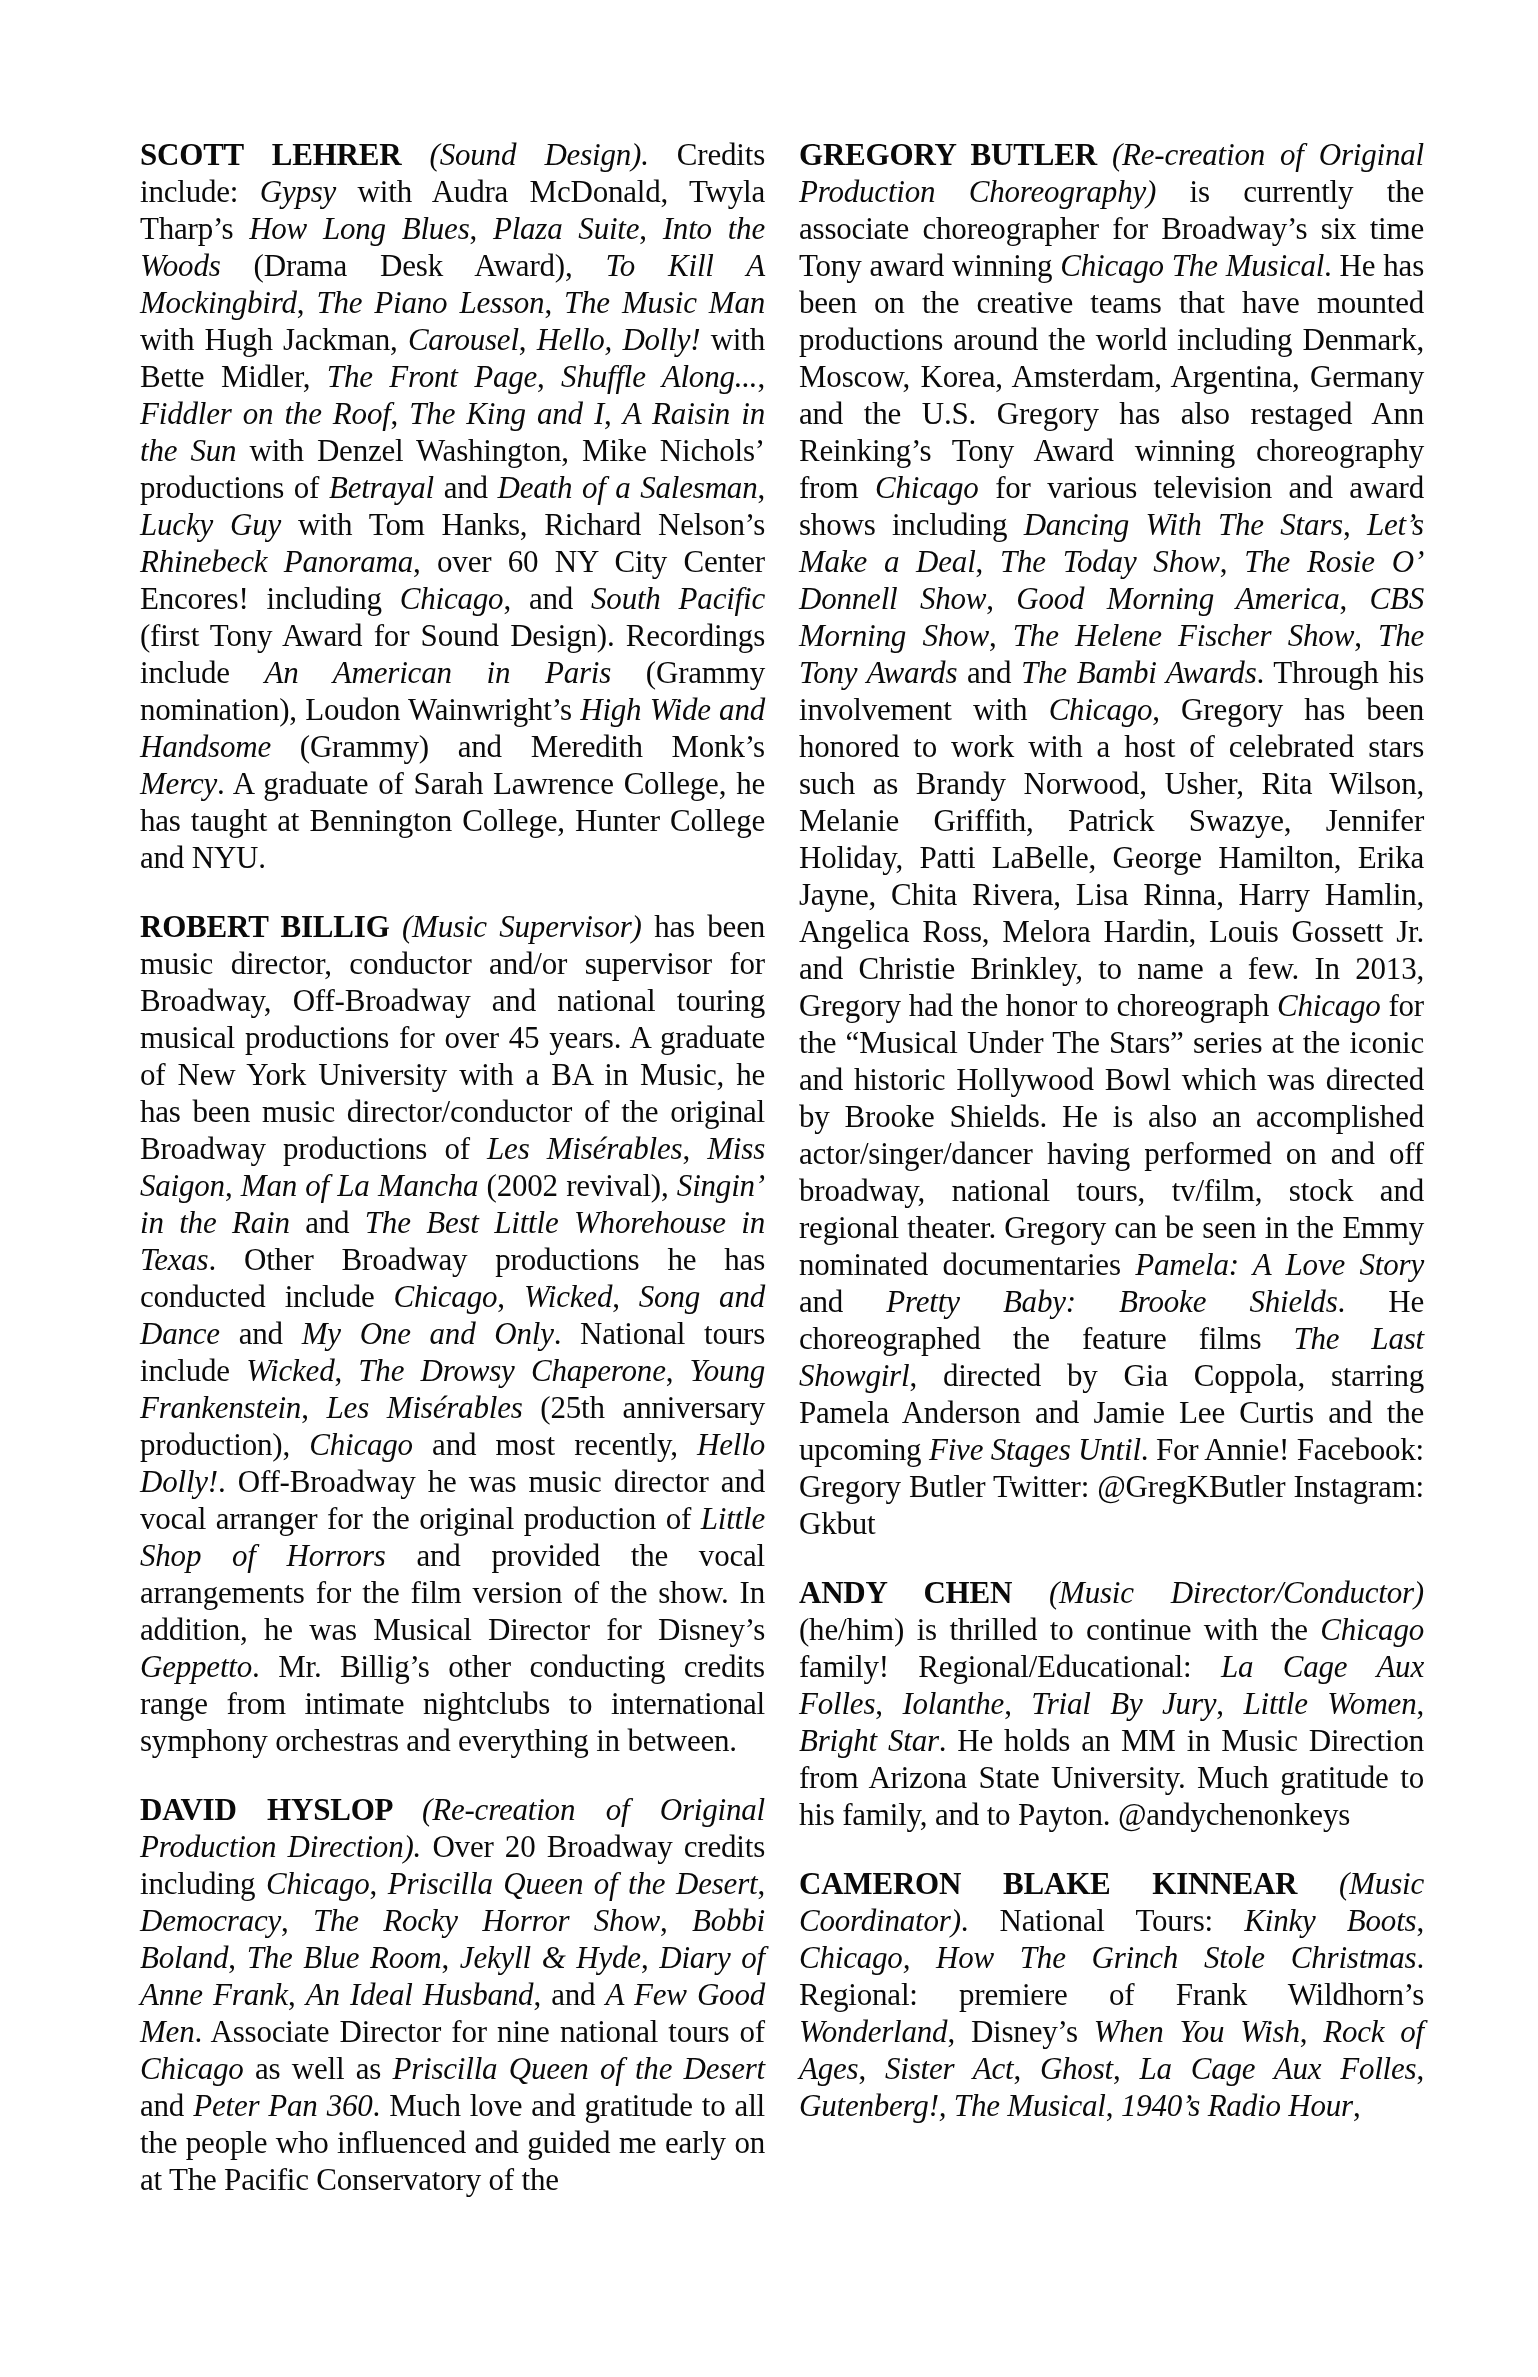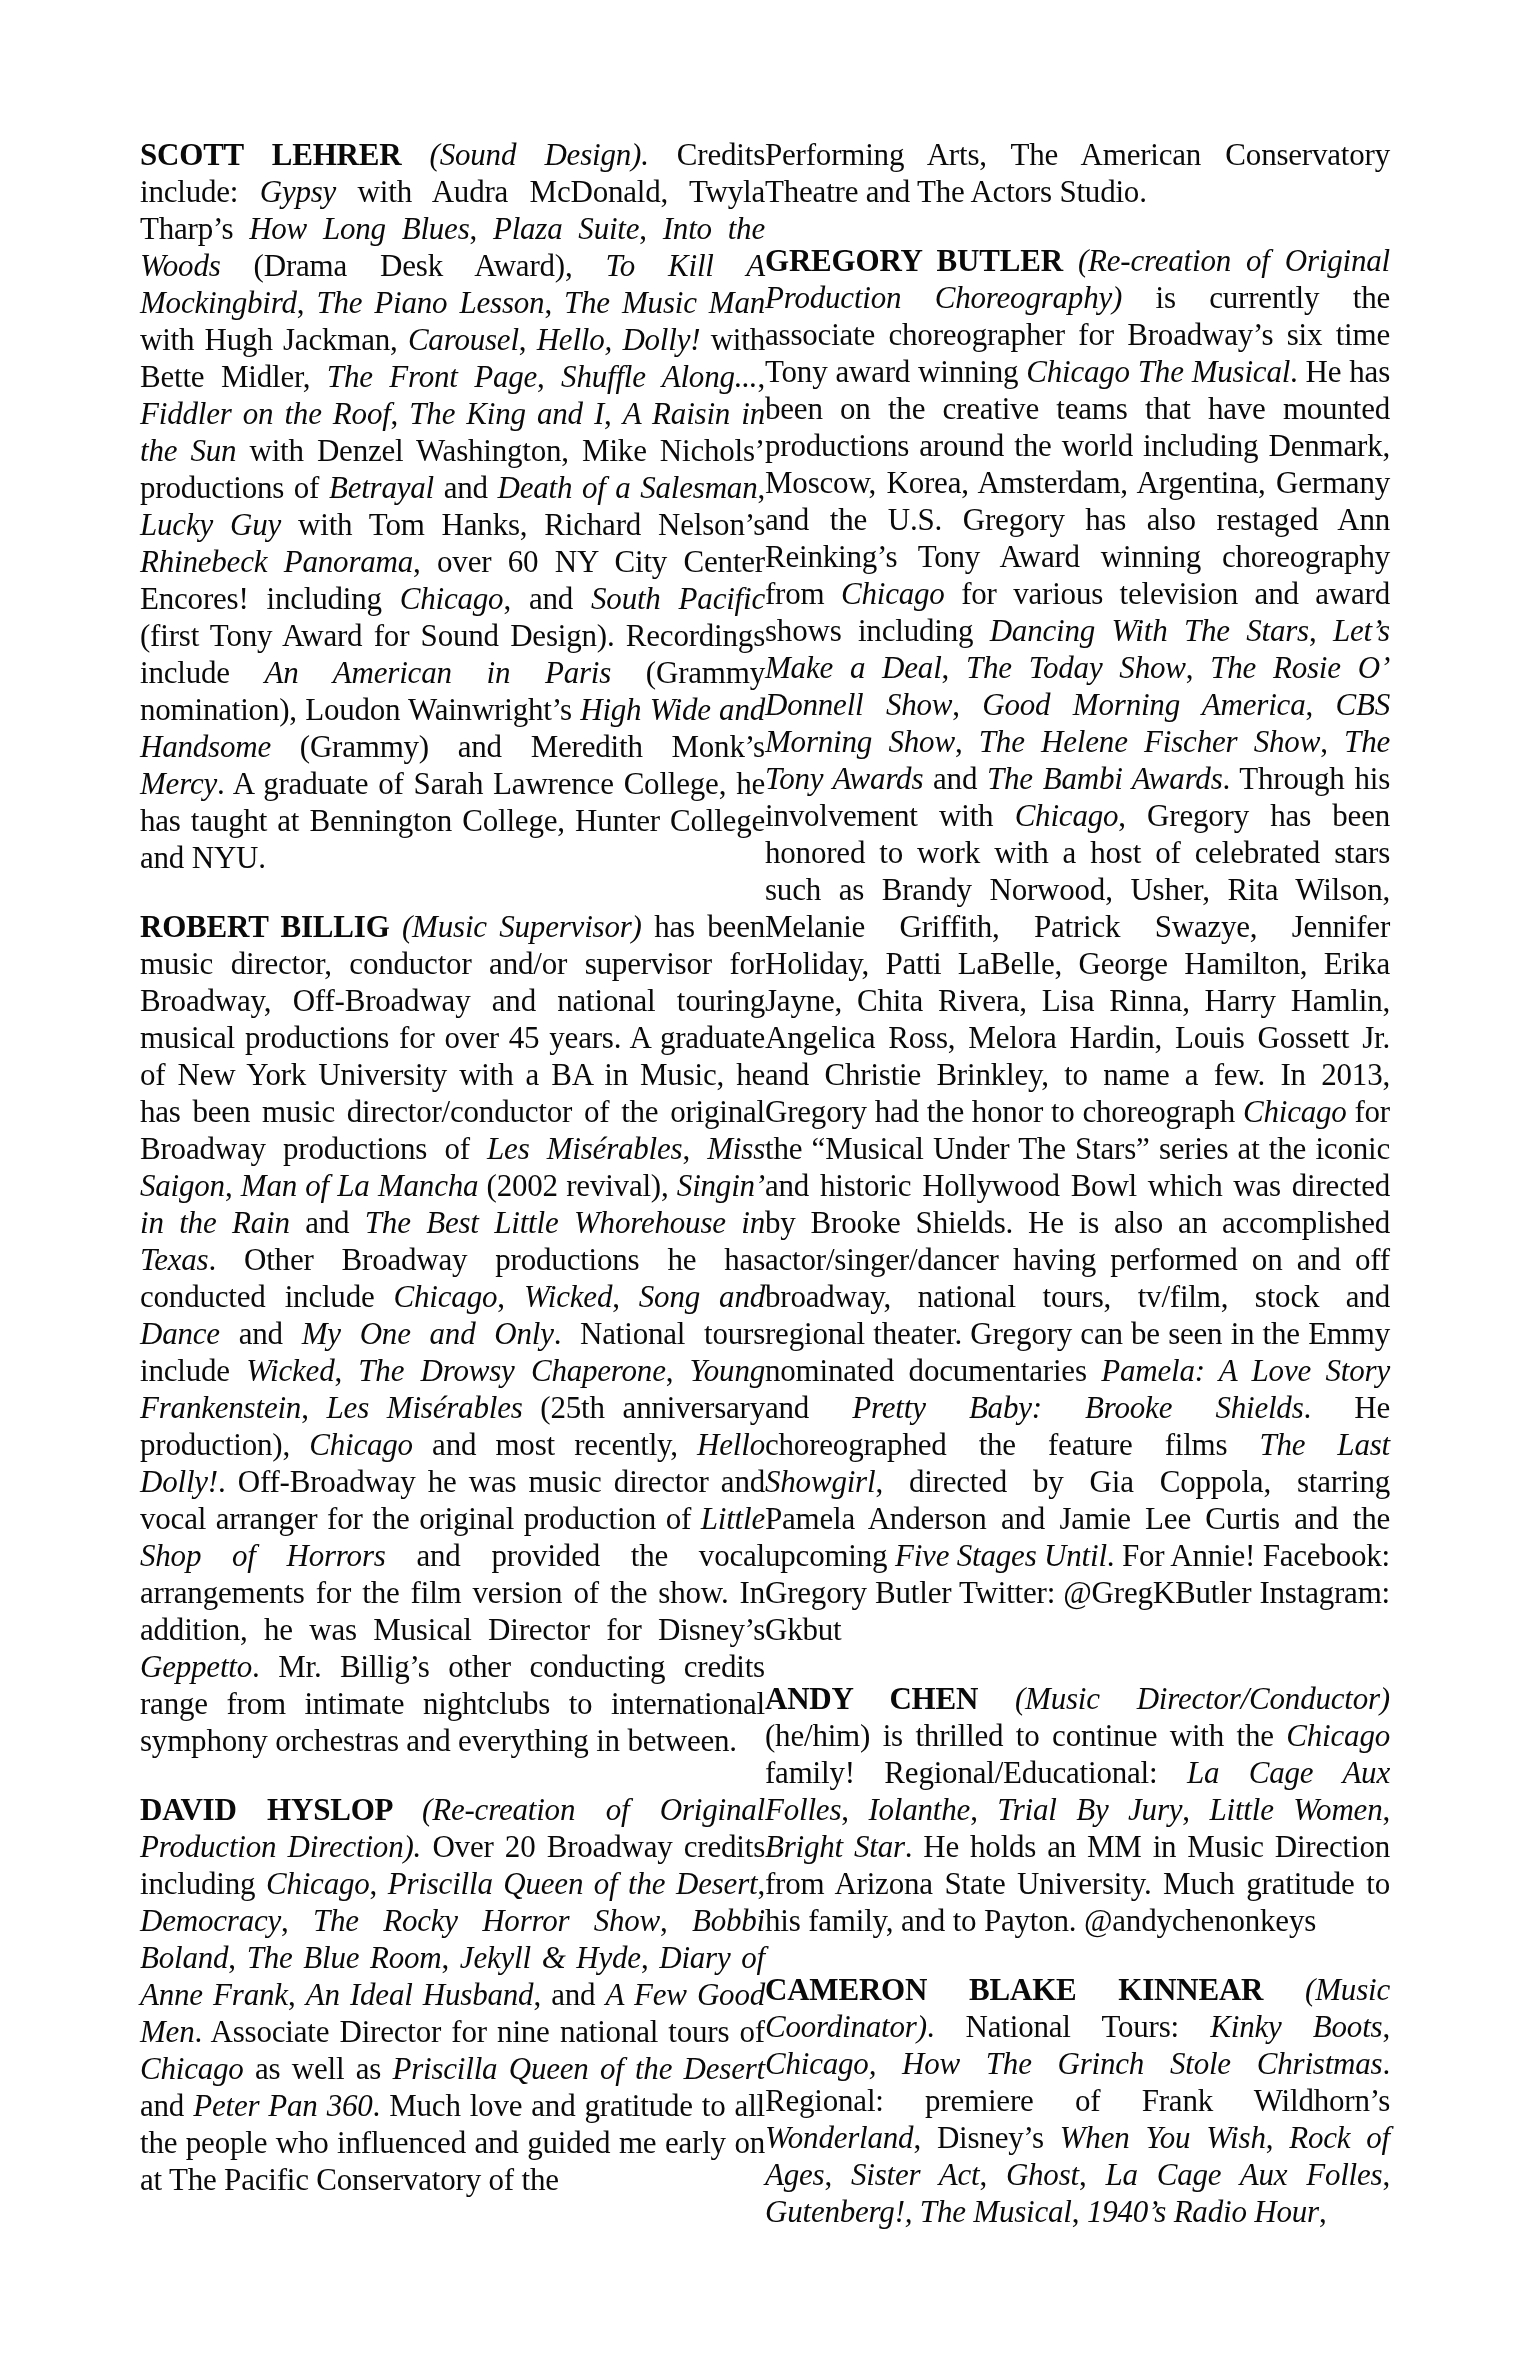--- a/index.html
+++ b/index.html
@@ -10,20 +10,21 @@
   .page {
     position: relative;
     width: 1538px;
     height: 2377px;
     background: #ffffff;
     overflow: hidden;
   }
   .columns {
     display: flex;
     padding: 136px 116px 0 140px;
+    gap: 34px;
   }
   .column {
     width: 625px;
     flex: 0 0 625px;
   }
   p.bio {
     margin: 0 0 32px 0;
     font-family: "Liberation Serif", "DejaVu Serif", serif;
     font-size: 31px;
     line-height: 37px;
@@ -40,20 +41,19 @@
 <body>
 
 <div class="page">
   <div class="columns">
     <div class="column">
         <p class="bio"><span class="s-b">SCOTT LEHRER </span><span class="s-i">(Sound Design). </span><span class="s-r">Credits include: </span><span class="s-i">Gypsy</span><span class="s-r"> with Audra McDonald, Twyla Tharp’s </span><span class="s-i">How Long Blues</span><span class="s-r">, </span><span class="s-i">Plaza Suite</span><span class="s-r">, </span><span class="s-i">Into the Woods</span><span class="s-r"> (Drama Desk Award), </span><span class="s-i">To Kill A Mockingbird</span><span class="s-r">, </span><span class="s-i">The Piano Lesson</span><span class="s-r">, </span><span class="s-i">The Music Man</span><span class="s-r"> with Hugh Jackman, </span><span class="s-i">Carousel</span><span class="s-r">, </span><span class="s-i">Hello, Dolly!</span><span class="s-r"> with Bette Midler, </span><span class="s-i">The Front Page</span><span class="s-r">, </span><span class="s-i">Shuffle Along...</span><span class="s-r">, </span><span class="s-i">Fiddler on the Roof</span><span class="s-r">, </span><span class="s-i">The King and I</span><span class="s-r">, </span><span class="s-i">A Raisin in the Sun</span><span class="s-r"> with Denzel Washington, Mike Nichols’ productions of </span><span class="s-i">Betrayal</span><span class="s-r"> and </span><span class="s-i">Death of a Salesman</span><span class="s-r">, </span><span class="s-i">Lucky Guy</span><span class="s-r"> with Tom Hanks, Richard Nelson’s </span><span class="s-i">Rhinebeck Panorama</span><span class="s-r">, over 60 NY City Center Encores! including </span><span class="s-i">Chicago</span><span class="s-r">, and </span><span class="s-i">South Pacific</span><span class="s-r"> (first Tony Award for Sound Design). Recordings include </span><span class="s-i">An American in Paris</span><span class="s-r"> (Grammy nomination), Loudon Wainwright’s </span><span class="s-i">High Wide and Handsome</span><span class="s-r"> (Grammy) and Meredith Monk’s </span><span class="s-i">Mercy</span><span class="s-r">. A graduate of Sarah Lawrence College, he has taught at Bennington College, Hunter College and NYU.</span></p>
         <p class="bio"><span class="s-b">ROBERT BILLIG </span><span class="s-i">(Music Supervisor)</span><span class="s-r"> has been music director, conductor and/or supervisor for Broadway, Off-Broadway and national touring musical productions for over 45 years. A graduate of New York University with a BA in Music, he has been music director/conductor of the original Broadway productions of </span><span class="s-i">Les Misérables</span><span class="s-r">, </span><span class="s-i">Miss Saigon</span><span class="s-r">, </span><span class="s-i">Man of La Mancha</span><span class="s-r"> (2002 revival), </span><span class="s-i">Singin’ in the Rain</span><span class="s-r"> and </span><span class="s-i">The Best Little Whorehouse in Texas</span><span class="s-r">. Other Broadway productions he has conducted include </span><span class="s-i">Chicago</span><span class="s-r">, </span><span class="s-i">Wicked</span><span class="s-r">, </span><span class="s-i">Song and Dance</span><span class="s-r"> and </span><span class="s-i">My One and Only</span><span class="s-r">. National tours include </span><span class="s-i">Wicked</span><span class="s-r">, </span><span class="s-i">The Drowsy Chaperone</span><span class="s-r">, </span><span class="s-i">Young Frankenstein</span><span class="s-r">, </span><span class="s-i">Les Misérables</span><span class="s-r"> (25th anniversary production), </span><span class="s-i">Chicago</span><span class="s-r"> and most recently, </span><span class="s-i">Hello Dolly!</span><span class="s-r">. Off-Broadway he was music director and vocal arranger for the original production of </span><span class="s-i">Little Shop of Horrors</span><span class="s-r"> and provided the vocal arrangements for the film version of the show. In addition, he was Musical Director for Disney’s </span><span class="s-i">Geppetto</span><span class="s-r">. Mr. Billig’s other conducting credits range from intimate nightclubs to international symphony orchestras and everything in between.</span></p>
         <p class="bio"><span class="s-b">DAVID HYSLOP </span><span class="s-i">(Re-creation of Original Production Direction).</span><span class="s-r"> Over 20 Broadway credits including </span><span class="s-i">Chicago</span><span class="s-r">, </span><span class="s-i">Priscilla Queen of the Desert</span><span class="s-r">, </span><span class="s-i">Democracy</span><span class="s-r">, </span><span class="s-i">The Rocky Horror Show</span><span class="s-r">, </span><span class="s-i">Bobbi Boland</span><span class="s-r">, </span><span class="s-i">The Blue Room</span><span class="s-r">, </span><span class="s-i">Jekyll &amp; Hyde</span><span class="s-r">, </span><span class="s-i">Diary of Anne Frank</span><span class="s-r">, </span><span class="s-i">An Ideal Husband</span><span class="s-r">, and </span><span class="s-i">A Few Good Men</span><span class="s-r">. Associate Director for nine national tours of </span><span class="s-i">Chicago</span><span class="s-r"> as well as </span><span class="s-i">Priscilla Queen of the Desert</span><span class="s-r"> and </span><span class="s-i">Peter Pan 360</span><span class="s-r">. Much love and gratitude to all the people who influenced and guided me early on at The Pacific Conservatory of the</span></p>
       </div>
     <div class="column">
-        <p class="bio"><span class="s-r">Performing Arts, The American Conservatory Theatre and The Actors Studio.</span></p>
         <p class="bio"><span class="s-b">GREGORY BUTLER </span><span class="s-i">(Re-creation of Original Production Choreography)</span><span class="s-r"> is currently the associate choreographer for Broadway’s six time Tony award winning </span><span class="s-i">Chicago The Musical</span><span class="s-r">. He has been on the creative teams that have mounted productions around the world including Denmark, Moscow, Korea, Amsterdam, Argentina, Germany and the U.S. Gregory has also restaged Ann Reinking’s Tony Award winning choreography from </span><span class="s-i">Chicago</span><span class="s-r"> for various television and award shows including </span><span class="s-i">Dancing With The Stars</span><span class="s-r">, </span><span class="s-i">Let’s Make a Deal</span><span class="s-r">, </span><span class="s-i">The Today Show</span><span class="s-r">, </span><span class="s-i">The Rosie O’ Donnell Show</span><span class="s-r">, </span><span class="s-i">Good Morning America</span><span class="s-r">, </span><span class="s-i">CBS Morning Show</span><span class="s-r">, </span><span class="s-i">The Helene Fischer Show</span><span class="s-r">, </span><span class="s-i">The Tony Awards</span><span class="s-r"> and </span><span class="s-i">The Bambi Awards</span><span class="s-r">. Through his involvement with </span><span class="s-i">Chicago</span><span class="s-r">, Gregory has been honored to work with a host of celebrated stars such as Brandy Norwood, Usher, Rita Wilson, Melanie Griffith, Patrick Swazye, Jennifer Holiday, Patti LaBelle, George Hamilton, Erika Jayne, Chita Rivera, Lisa Rinna, Harry Hamlin, Angelica Ross, Melora Hardin, Louis Gossett Jr. and Christie Brinkley, to name a few. In 2013, Gregory had the honor to choreograph </span><span class="s-i">Chicago</span><span class="s-r"> for the “Musical Under The Stars” series at the iconic and historic Hollywood Bowl which was directed by Brooke Shields. He is also an accomplished actor/singer/dancer having performed on and off broadway, national tours, tv/film, stock and regional theater. Gregory can be seen in the Emmy nominated documentaries </span><span class="s-i">Pamela: A Love Story</span><span class="s-r"> and </span><span class="s-i">Pretty Baby: Brooke Shields</span><span class="s-r">. He choreographed the feature films </span><span class="s-i">The Last Showgirl</span><span class="s-r">, directed by Gia Coppola, starring Pamela Anderson and Jamie Lee Curtis and the upcoming </span><span class="s-i">Five Stages Until</span><span class="s-r">. For Annie! Facebook: Gregory Butler Twitter: @GregKButler Instagram: Gkbut</span></p>
         <p class="bio"><span class="s-b">ANDY CHEN </span><span class="s-i">(Music Director/Conductor)</span><span class="s-r"> (he/him) is thrilled to continue with the </span><span class="s-i">Chicago</span><span class="s-r"> family! Regional/Educational: </span><span class="s-i">La Cage Aux Folles</span><span class="s-r">, </span><span class="s-i">Iolanthe</span><span class="s-r">, </span><span class="s-i">Trial By Jury</span><span class="s-r">, </span><span class="s-i">Little Women</span><span class="s-r">, </span><span class="s-i">Bright Star</span><span class="s-r">. He holds an MM in Music Direction from Arizona State University. Much gratitude to his family, and to Payton. @andychenonkeys</span></p>
         <p class="bio"><span class="s-b">CAMERON BLAKE KINNEAR </span><span class="s-i">(Music Coordinator)</span><span class="s-r">. National Tours: </span><span class="s-i">Kinky Boots</span><span class="s-r">, </span><span class="s-i">Chicago, How The Grinch Stole Christmas</span><span class="s-r">. Regional: premiere of Frank Wildhorn’s </span><span class="s-i">Wonderland</span><span class="s-r">, Disney’s </span><span class="s-i">When You Wish</span><span class="s-r">, </span><span class="s-i">Rock of Ages</span><span class="s-r">, </span><span class="s-i">Sister Act</span><span class="s-r">, </span><span class="s-i">Ghost</span><span class="s-r">, </span><span class="s-i">La Cage Aux Folles</span><span class="s-r">, </span><span class="s-i">Gutenberg!, The Musical</span><span class="s-r">, </span><span class="s-i">1940’s Radio Hour</span><span class="s-r">,</span></p>
       </div>
   </div>
 </div>
 
 
 </body></html>

